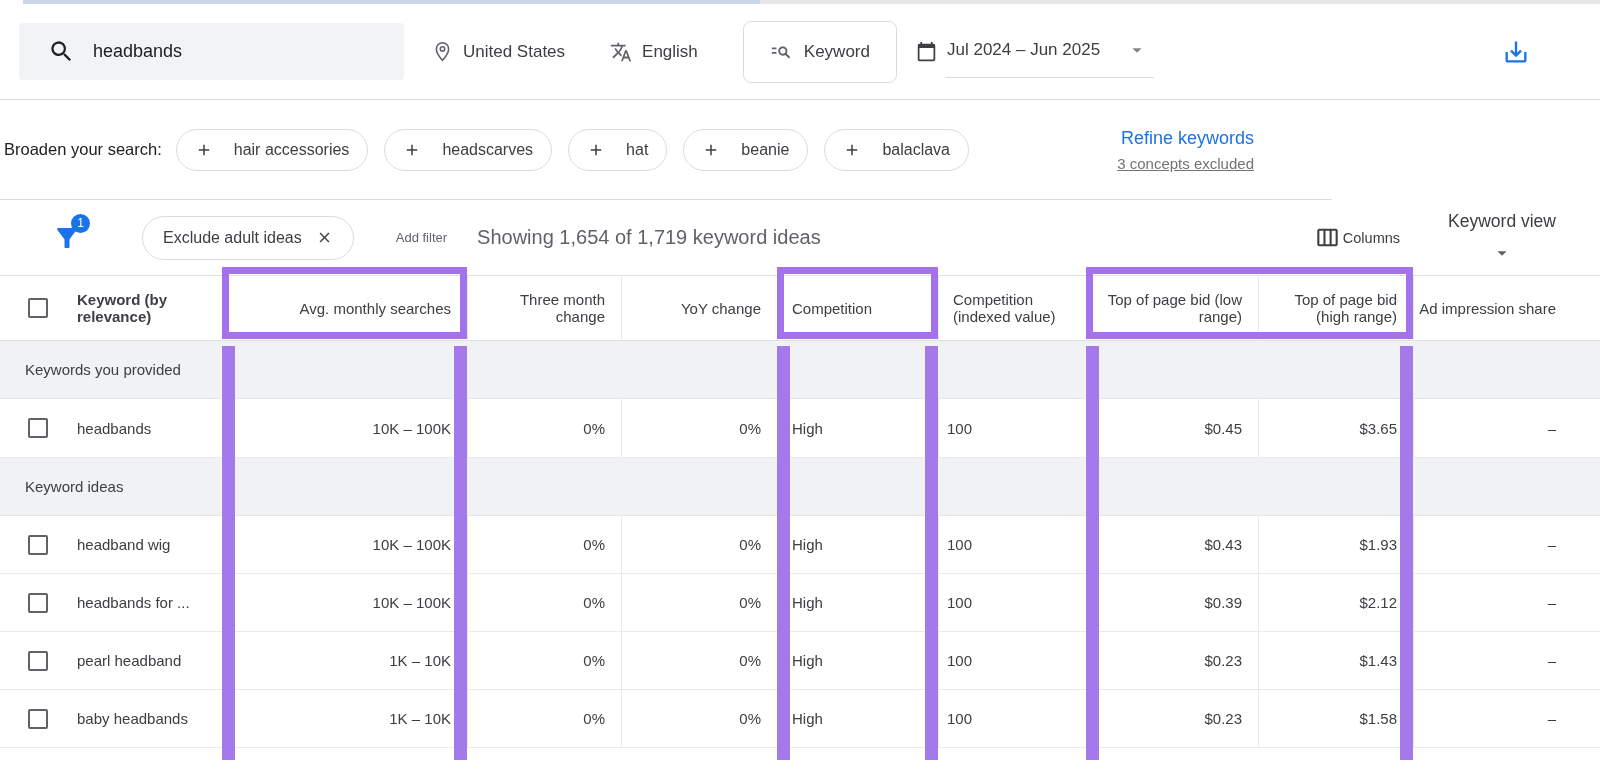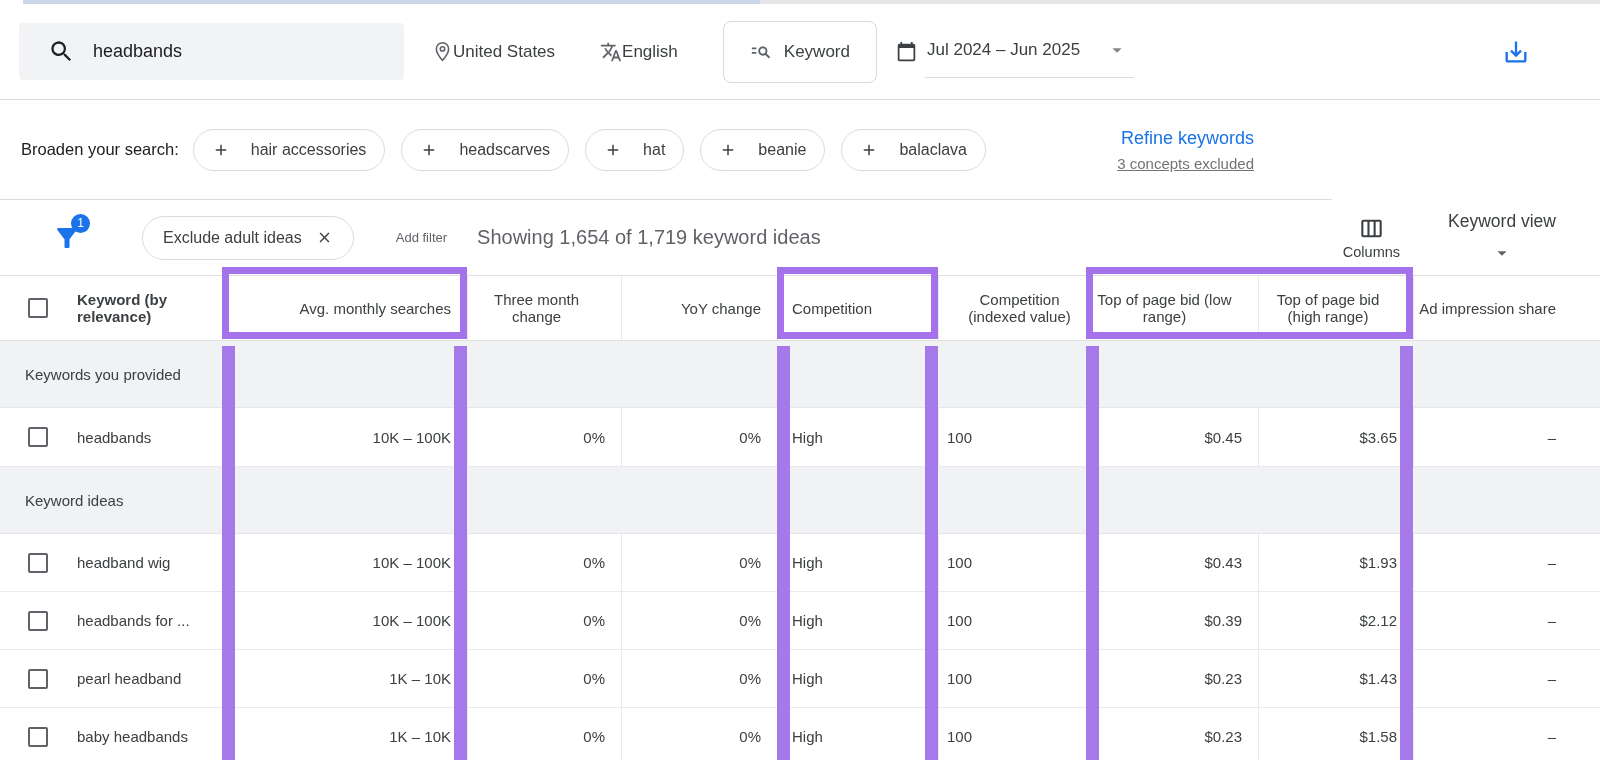--- a/index.html
+++ b/index.html
@@ -12,71 +12,71 @@
   .topstrip .seg1 { width:23px; background:#fff; }
   .topstrip .seg2 { width:737px; background:#ccd6e8; }
   .topstrip .seg3 { flex:1; background:#e6e6e9; }
 
   
   .topbar { position:absolute; top:4px; left:0; width:1600px; height:96px;
             display:flex; align-items:center; padding-left:19px; border-bottom:1px solid #dadce0; }
   .searchbox { width:385px; height:57px; background:#f1f3f4; border-radius:4px;
                display:flex; align-items:center; padding-left:29px; gap:18px; }
   .searchbox .q { font-size:18px; color:#202124; }
-  .tb-item { display:flex; align-items:center; font-size:17px; color:#3c4043; }
+  .tb-item { display:flex; align-items:center; gap:10px; font-size:17px; color:#3c4043; }
   .tb-loc { margin-left:28px; }
   .tb-lang { margin-left:45px; }
   .network-box { margin-left:45px; height:62px; border:1px solid #dadce0; border-radius:8px;
                  display:flex; align-items:center; gap:12px; padding:0 26px; font-size:17px; color:#3c4043; }
   .date-picker { margin-left:10px; display:flex; align-items:center; gap:8px; }
   .date-inner { display:flex; align-items:center; gap:26px; padding:14px 6px 16px 2px;
                 border-bottom:1px solid #dadce0; font-size:17px; color:#3c4043; }
   .download-btn { margin-left:auto; margin-right:68px; width:30px; height:30px; display:flex; align-items:center; }
   .icon { display:inline-flex; align-items:center; justify-content:center; }
 
   
   .broaden { position:absolute; top:100px; left:0; width:1332px; height:100px;
-             display:flex; align-items:center; padding-left:21px; border-bottom:1px solid #dadce0; }
+             display:flex; align-items:center; padding-left:4px; border-bottom:1px solid #dadce0; }
   .broaden-label { font-size:16.5px; color:#202124; }
   .chips { display:flex; gap:16px; margin-left:14px; }
   .chip { display:flex; align-items:center; gap:21px; height:42px; padding:0 18px;
           border:1px solid #dadce0; border-radius:21px; background:#fff; font-size:16px; color:#3c4043; cursor:pointer; }
   .refine { margin-left:auto; margin-right:78px; text-align:right; }
   .refine-link { color:#1a73e8; font-size:18px; cursor:pointer; }
   .refine-note { color:#737373; font-size:15px; margin-top:6px;text-decoration:underline; }
 
   
   .toolbar { position:absolute; top:200px; left:0; width:1600px; height:76px;
              display:flex; align-items:center; padding-left:52px; border-bottom:1px solid #e0e0e0; }
   .funnel-wrap { position:relative; width:30px; height:30px; }
   .badge { position:absolute; top:-9px; right:-8px; width:19px; height:19px; border-radius:50%;
            background:#1a73e8; color:#fff; font-size:12px; display:flex; align-items:center; justify-content:center; }
   .exclude-chip { margin-left:60px; display:flex; align-items:center; gap:14px; height:44px; padding:0 20px;
                   border:1px solid #dadce0; border-radius:22px; font-size:16px; color:#3c4043; }
   .add-filter { margin-left:42px; font-size:13px; color:#5f6368; cursor:pointer; }
   .showing { margin-left:30px; font-size:20px; color:#5f6368; }
   .right-tools { margin-left:auto; margin-right:44px; display:flex; align-items:center; }
-  .columns-btn { display:flex; flex-direction:column; align-items:center; gap:3px; font-size:14.5px; color:#3c4043; cursor:pointer; }
+  .columns-btn { display:flex; flex-direction:row; align-items:center; gap:3px; font-size:14.5px; color:#3c4043; cursor:pointer; }
   .view-select { margin-left:48px; display:flex; align-items:center; gap:10px; font-size:17.5px; color:#3c4043; cursor:pointer;flex-direction:column; }
 
   
   .tbl { position:absolute; top:276px; left:0; width:1600px; }
   .grid-row { display:grid; grid-template-columns:62px 160px 245px 154px 156px 161px 148px 172px 155px 187px; }
   .thead { height:65px; border-bottom:1px solid #e0e0e0; font-size:15px; color:#3c4043; }
   .thead .cell { display:flex; align-items:center; }
   .cell { display:flex; align-items:center; font-size:15px; color:#3c4043; }
   .r { justify-content:flex-end; text-align:right; padding-right:16px; }
   .l { justify-content:flex-start; padding-left:14px; }
   .kwcell { padding-left:15px; }
   .adcell { padding-right:44px; }
-  .vline { border-left:1px solid #e9eaee;text-align:center; }
+  .vline { border-left:1px solid #e9eaee; }
   .bold { font-weight:bold; }
   .checkcell { padding-left:28px; }
   .checkbox { width:20px; height:20px; border:2px solid #5f6368; border-radius:2px; background:#fff; cursor:pointer; }
-  .sect { height:67px; background:#f1f2f4; border-bottom:1px solid #e4e6e9; display:flex; align-items:center; padding-left:25px; font-size:15px; color:#3c4043; }
+  .sect { height:58px; background:#f1f2f4; border-bottom:1px solid #e4e6e9; display:flex; align-items:center; padding-left:25px; font-size:15px; color:#3c4043; }
   .drow { height:58px; border-bottom:1px solid #e8eaed; background:#fff; }
   .drow.first { height:59px; }
 
   
   .ann { position:absolute; pointer-events:none; z-index:6; }
   .ann-box { border:7px solid #a472ea; top:267px; height:72px; }
   .ann-bar { background:#a679ea; top:346px; height:414px; width:13px; }
 
   svg { display:block; }
 </style>

